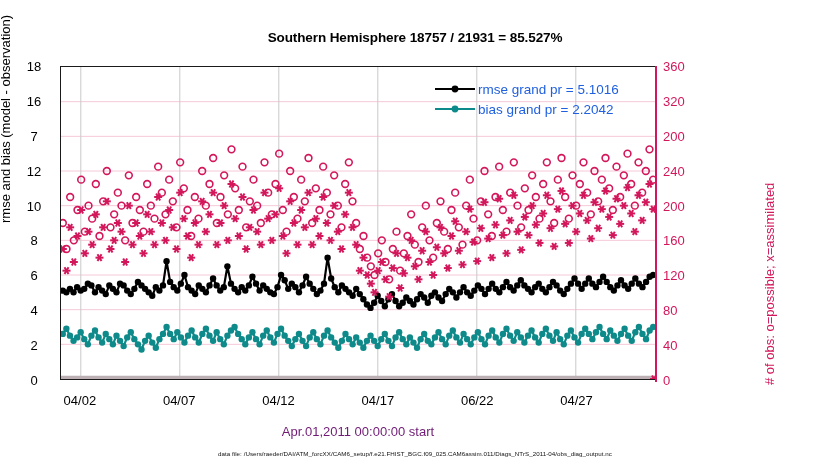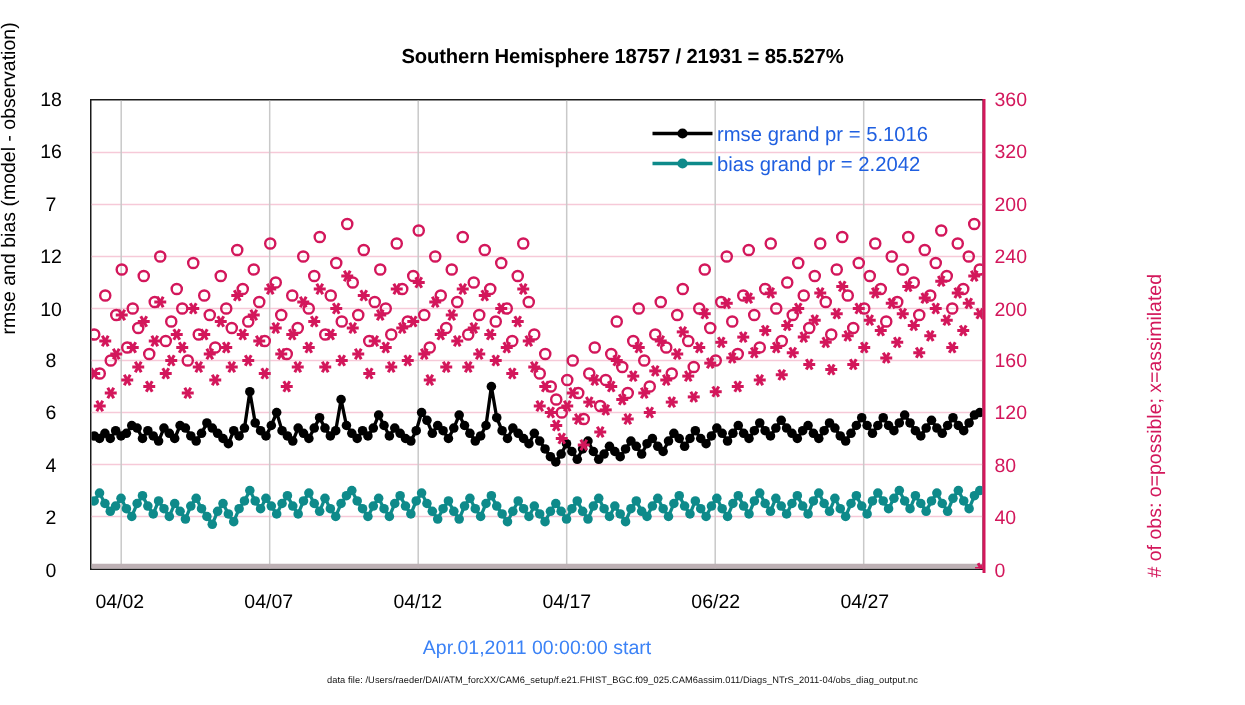--- a/index.html
+++ b/index.html
@@ -47,21 +47,21 @@
     transform-origin: 0 0; transform: rotate(-90deg);
     font-size: 13px; color: #000; white-space: nowrap;
   }
   #ylabel-right {
     position: absolute; left: 762px; top: 385px;
     transform-origin: 0 0; transform: rotate(-90deg);
     font-size: 13px; color: #d3175b; white-space: nowrap;
   }
   #xlabel {
     position: absolute; left: 60px; top: 424px; width: 596px;
-    text-align: center; font-size: 13px; color: #3b82f6;
+    text-align: center; font-size: 13px; color: #701a75;
   }
 
   
   #legend {
     position: absolute; left: 434px; top: 79px;
     padding: 0; background: transparent;
   }
   .legend-row { display: flex; align-items: center; height: 20px; }
   .legend-mark { width: 42px; height: 14px; margin-right: 2px; flex: none; }
   .legend-text { font-size: 13.5px; color: #1f5fe0; white-space: nowrap; }

